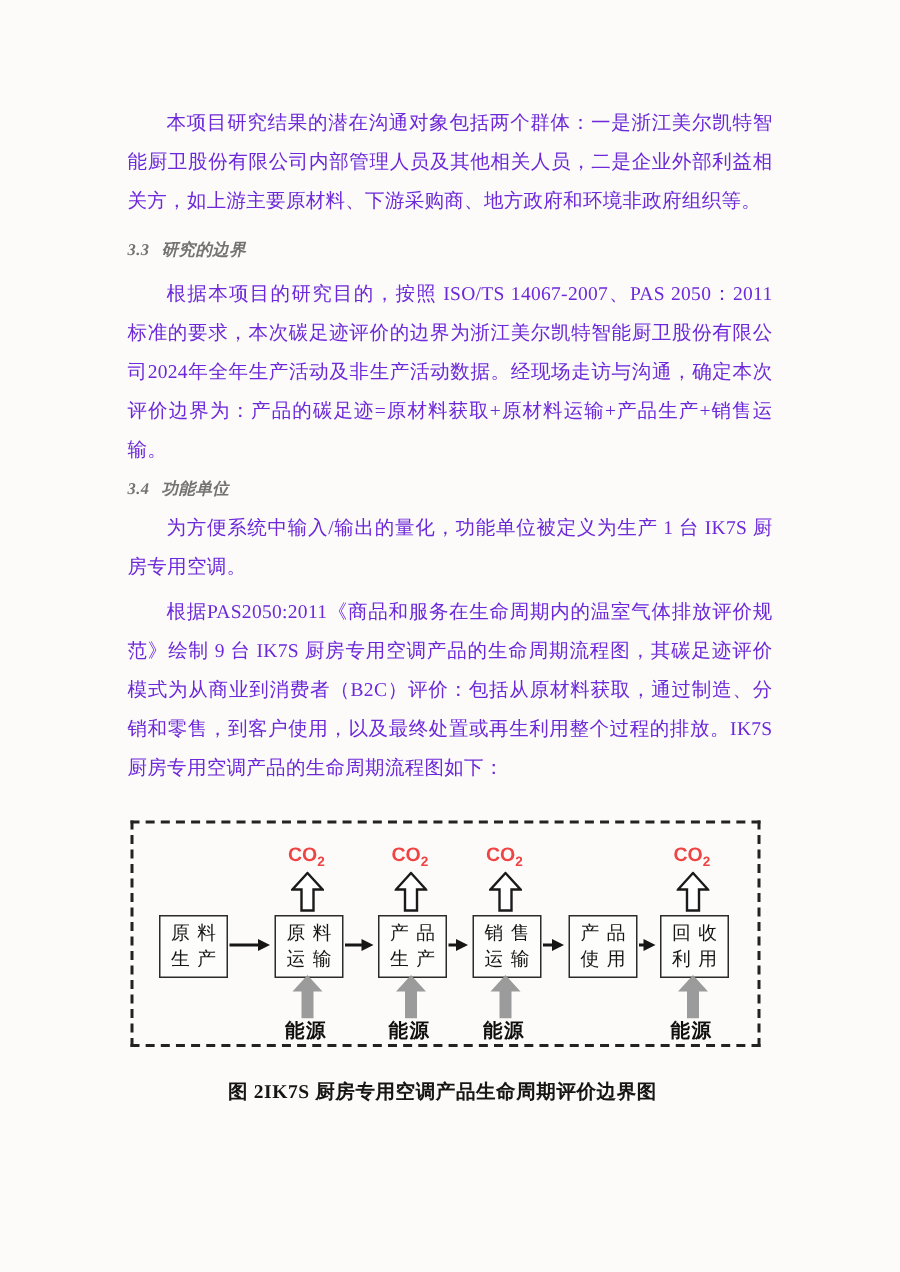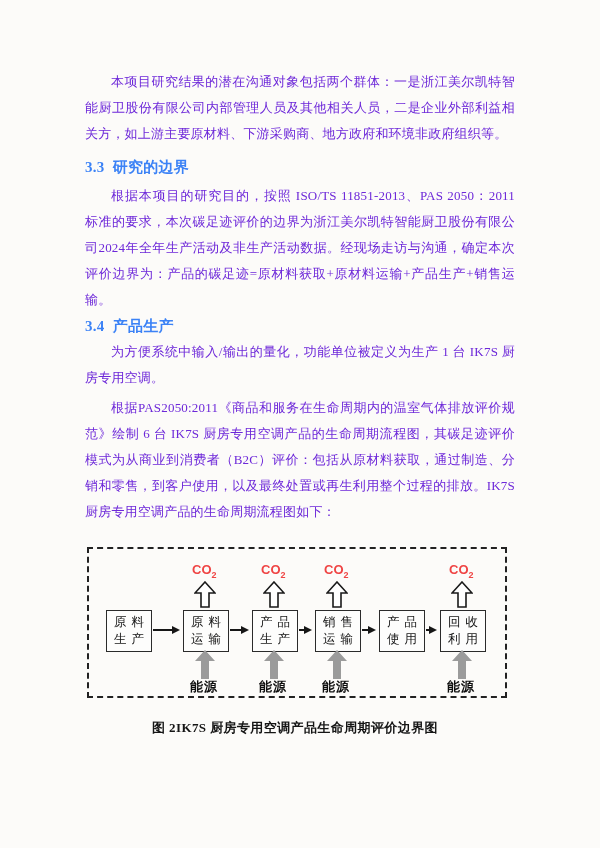--- a/index.html
+++ b/index.html
@@ -9,22 +9,23 @@
     font-family:"Liberation Serif","DejaVu Serif",serif;
     color:#1e1e1e;
   }
   .content{position:absolute;left:85px;top:69px;width:430px;}
   .body-text{
     margin:0;font-size:13px;line-height:26px;
     text-align:justify;letter-spacing:.2px;color:#6d28d9;
   }
   .indent{text-indent:2em;}
   .sec-head{
-    margin:0;font-size:15px;line-height:22px;font-weight:bold;color:#3b82f6;
+    margin:0;font-size:11px;line-height:22px;font-weight:bold;color:#737373;
     letter-spacing:.3px;
+    font-style:italic;
   }
   .sec-num{margin-right:8px;}
   .head-33{margin-top:9px;}
   .head-34{margin-top:2px;}
   .head-35{margin-top:8px;}
   .p33{margin-top:5px;}
   .p34{margin-top:2px;}
   .p35{margin-top:4px;}
 
   .diagram-frame{
@@ -60,26 +61,26 @@
 </style>
 </head>
 <body>
 
 <div class="page">
   <div class="content">
 
     <p class="body-text indent">本项目研究结果的潜在沟通对象包括两个群体：一是浙江美尔凯特智能厨卫股份有限公司内部管理人员及其他相关人员，二是企业外部利益相关方，如上游主要原材料、下游采购商、地方政府和环境非政府组织等。</p>
 
     <h2 class="sec-head head-33"><span class="sec-num">3.3</span><span class="sec-title">研究的边界</span></h2>
-    <p class="body-text indent p33">根据本项目的研究目的，按照 ISO/TS 11851-2013、PAS 2050：2011 标准的要求，本次碳足迹评价的边界为浙江美尔凯特智能厨卫股份有限公司2024年全年生产活动及非生产活动数据。经现场走访与沟通，确定本次评价边界为：产品的碳足迹=原材料获取+原材料运输+产品生产+销售运输。</p>
+    <p class="body-text indent p33">根据本项目的研究目的，按照 ISO/TS 14067-2007、PAS 2050：2011 标准的要求，本次碳足迹评价的边界为浙江美尔凯特智能厨卫股份有限公司2024年全年生产活动及非生产活动数据。经现场走访与沟通，确定本次评价边界为：产品的碳足迹=原材料获取+原材料运输+产品生产+销售运输。</p>
 
-    <h2 class="sec-head head-34"><span class="sec-num">3.4</span><span class="sec-title">产品生产</span></h2>
+    <h2 class="sec-head head-34"><span class="sec-num">3.4</span><span class="sec-title">功能单位</span></h2>
     <p class="body-text indent p34">为方便系统中输入/输出的量化，功能单位被定义为生产 1 台 IK7S 厨房专用空调。</p>
 
-    <p class="body-text indent p35">根据PAS2050:2011《商品和服务在生命周期内的温室气体排放评价规范》绘制 6 台 IK7S 厨房专用空调产品的生命周期流程图，其碳足迹评价模式为从商业到消费者（B2C）评价：包括从原材料获取，通过制造、分销和零售，到客户使用，以及最终处置或再生利用整个过程的排放。IK7S 厨房专用空调产品的生命周期流程图如下：</p>
+    <p class="body-text indent p35">根据PAS2050:2011《商品和服务在生命周期内的温室气体排放评价规范》绘制 9 台 IK7S 厨房专用空调产品的生命周期流程图，其碳足迹评价模式为从商业到消费者（B2C）评价：包括从原材料获取，通过制造、分销和零售，到客户使用，以及最终处置或再生利用整个过程的排放。IK7S 厨房专用空调产品的生命周期流程图如下：</p>
 
     <div class="diagram-frame">
         <div class="stage-box" style="left: 17px; top: 61px;">
           <div class="stage-line">原料</div>
           <div class="stage-line">生产</div>
         </div>
         <div class="stage-box" style="left: 94px; top: 61px;">
           <div class="stage-line">原料</div>
           <div class="stage-line">运输</div>
         </div>

